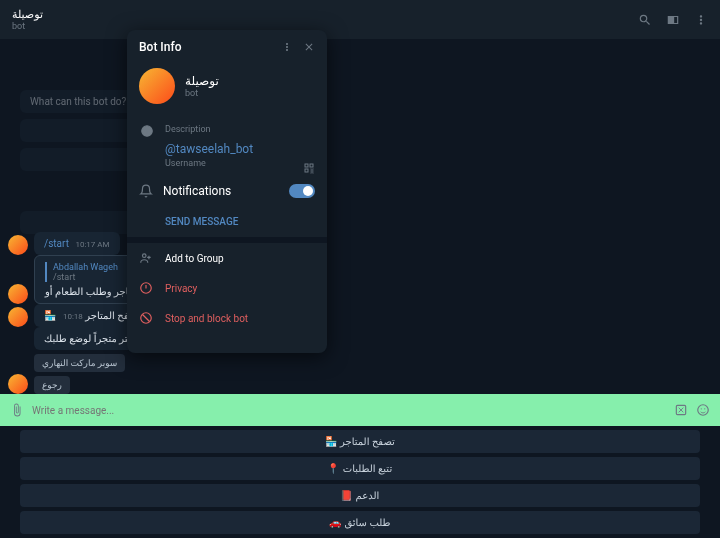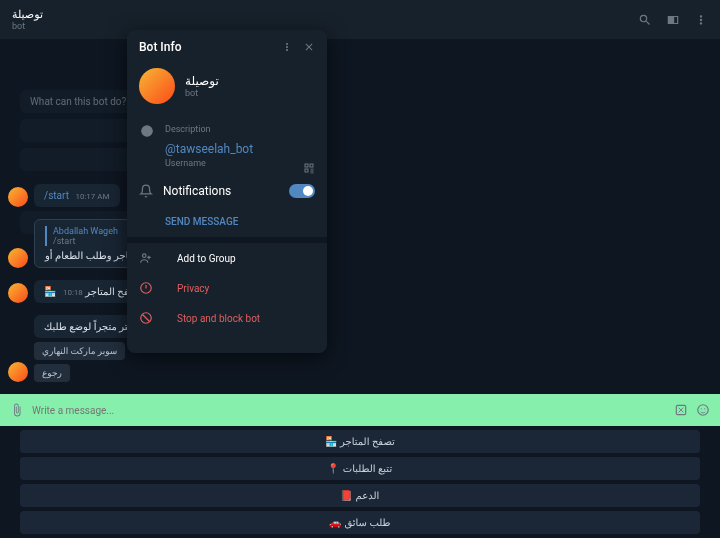--- a/index.html
+++ b/index.html
@@ -5,21 +5,21 @@
 *{box-sizing:border-box;margin:0;padding:0;font-family:-apple-system,BlinkMacSystemFont,"Segoe UI",Roboto,sans-serif}
 body{background:#0e1621;color:#fff;width:720px;height:538px;overflow:hidden;position:relative}
 .app{display:flex;flex-direction:column;height:100%}
 .header{height:40px;background:#17212b;display:flex;align-items:center;padding:0 12px;justify-content:space-between;border-bottom:1px solid #0e1621}
 .header-left{display:flex;flex-direction:column;font-size:10px}
 .header-title{font-size:11px;color:#fff}
 .header-sub{font-size:9px;color:#6d7883}
 .header-icons{display:flex;gap:14px;align-items:center}
 .header-icons svg{width:14px;height:14px;fill:#6d7883}
 .chat-area{flex:1;overflow:hidden;position:relative;padding:10px 0}
-.msg-row{display:flex;align-items:flex-end;gap:6px;margin:12px 8px}
+.msg-row{display:flex;align-items:flex-end;gap:6px;margin:0 8px}
 .avatar{width:20px;height:20px;border-radius:50%;background:linear-gradient(135deg,#f7b733,#fc4a1a);flex-shrink:0}
 .bubble{background:#182533;border-radius:6px;padding:6px 10px;font-size:10px;color:#d9e0e8;max-width:240px}
 .bubble-wide{max-width:260px;border:1px solid #304050}
 .time{font-size:8px;color:#6d7883;margin-left:4px}
 .reply-bar{border-left:2px solid #5288c1;padding-left:6px;margin-bottom:4px}
 .reply-name{color:#5288c1;font-size:9px}
 .reply-text{color:#6d7883;font-size:9px}
 .btn-keyboard{display:flex;flex-direction:column;gap:4px;padding:4px 20px}
 .kb-btn{background:#1b2736;border:none;color:#c8d2dc;font-size:10px;padding:6px;border-radius:4px;text-align:center;cursor:pointer}
 .input-bar{height:32px;background:#86efac;display:flex;align-items:center;padding:0 10px;gap:8px}
@@ -42,21 +42,21 @@
 .info-content{flex:1;font-size:10px}
 .info-desc{color:#d9e0e8;direction:rtl;text-align:right;line-height:1.4}
 .info-label{color:#6d7883;font-size:9px;margin-top:2px}
 .username{color:#5288c1;font-size:12px}
 .notif-row{display:flex;align-items:center;justify-content:space-between;padding:8px 12px}
 .notif-left{display:flex;gap:10px;align-items:center;font-size:12px}
 .toggle{width:26px;height:14px;background:#5288c1;border-radius:7px;position:relative}
 .toggle::after{content:"";position:absolute;right:2px;top:2px;width:10px;height:10px;background:#fff;border-radius:50%}
 .send-msg{color:#5288c1;font-size:10px;font-weight:500;padding:10px 12px 10px 38px}
 .divider{height:6px;background:#0e1621}
-.action-row{display:flex;gap:24px;align-items:center;padding:8px 12px;font-size:10px;cursor:pointer}
+.action-row{display:flex;gap:12px;align-items:center;padding:8px 12px;font-size:10px;cursor:pointer}
 .action-row.danger{color:#e05f5f}
 .action-row svg{width:14px;height:14px}
 .qr-icon{position:absolute;right:12px;top:0}
 .small-bubbles{position:absolute;left:20px;top:50px;right:320px}
 .covered{opacity:.4}
 </style>
 </head>
 <body>
 
 <div class="app">

